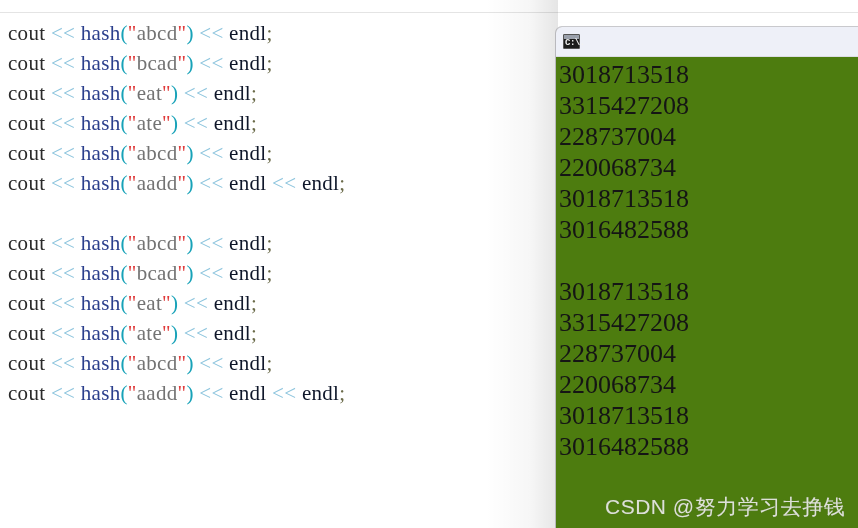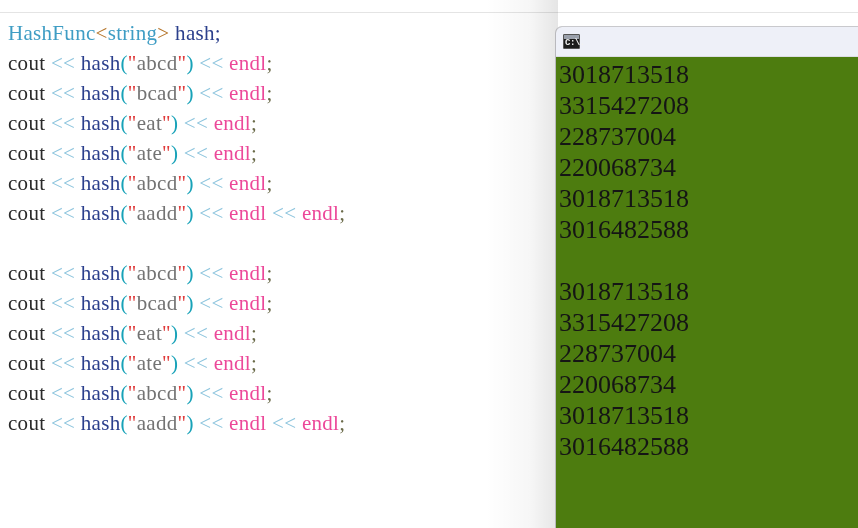--- a/index.html
+++ b/index.html
@@ -54,21 +54,21 @@
 
   
   .tk-type      { color: #3f9dc4; }
   .tk-angle     { color: #b5752a; }
   .tk-ident     { color: #2b3f8c; }
   .tk-plain     { color: #2a2a2a; }
   .tk-op        { color: #8cc4dd; }
   .tk-paren     { color: #17a2b8; }
   .tk-str       { color: #737373; }
   .tk-quote     { color: #e03a3a; }
-  .tk-endl      { color: #ec4899; margin-top: 43px; }
+  .tk-endl      { color: #0f172a; margin-top: 43px; }
   .tk-semi      { color: #2b3f8c; }
   .tk-semi-d    { color: #6b6b4a; }
 
   
   #console-shadow {
     position: absolute;
     left: 486px; top: 0;
     width: 72px; height: 528px;
     background: linear-gradient(to right, rgba(0,0,0,0) 0%, rgba(0,0,0,0.035) 62%, rgba(0,0,0,0.10) 100%);
     pointer-events: none;
@@ -178,21 +178,20 @@
   }
 </style>
 </head>
 <body>
 
 <div id="screen">
 
   <div id="editor-pane">
     <div id="editor-topline"></div>
     <div id="code-block">
-        <div class="code-line"><span class="tk-type">HashFunc</span><span class="tk-angle">&lt;</span><span class="tk-type">string</span><span class="tk-angle">&gt;</span><span class="tk-plain"> </span><span class="tk-ident">hash</span><span class="tk-semi">;</span></div>
         <div class="code-line"><span class="tk-plain">cout</span><span class="tk-plain"> </span><span class="tk-op">&lt;&lt;</span><span class="tk-plain"> </span><span class="tk-ident">hash</span><span class="tk-paren">(</span><span class="tk-quote">"</span><span class="tk-str">abcd</span><span class="tk-quote">"</span><span class="tk-paren">)</span><span class="tk-plain"> </span><span class="tk-op">&lt;&lt;</span><span class="tk-plain"> </span><span class="tk-endl">endl</span><span class="tk-semi-d">;</span></div>
         <div class="code-line"><span class="tk-plain">cout</span><span class="tk-plain"> </span><span class="tk-op">&lt;&lt;</span><span class="tk-plain"> </span><span class="tk-ident">hash</span><span class="tk-paren">(</span><span class="tk-quote">"</span><span class="tk-str">bcad</span><span class="tk-quote">"</span><span class="tk-paren">)</span><span class="tk-plain"> </span><span class="tk-op">&lt;&lt;</span><span class="tk-plain"> </span><span class="tk-endl">endl</span><span class="tk-semi-d">;</span></div>
         <div class="code-line"><span class="tk-plain">cout</span><span class="tk-plain"> </span><span class="tk-op">&lt;&lt;</span><span class="tk-plain"> </span><span class="tk-ident">hash</span><span class="tk-paren">(</span><span class="tk-quote">"</span><span class="tk-str">eat</span><span class="tk-quote">"</span><span class="tk-paren">)</span><span class="tk-plain"> </span><span class="tk-op">&lt;&lt;</span><span class="tk-plain"> </span><span class="tk-endl">endl</span><span class="tk-semi-d">;</span></div>
         <div class="code-line"><span class="tk-plain">cout</span><span class="tk-plain"> </span><span class="tk-op">&lt;&lt;</span><span class="tk-plain"> </span><span class="tk-ident">hash</span><span class="tk-paren">(</span><span class="tk-quote">"</span><span class="tk-str">ate</span><span class="tk-quote">"</span><span class="tk-paren">)</span><span class="tk-plain"> </span><span class="tk-op">&lt;&lt;</span><span class="tk-plain"> </span><span class="tk-endl">endl</span><span class="tk-semi-d">;</span></div>
         <div class="code-line"><span class="tk-plain">cout</span><span class="tk-plain"> </span><span class="tk-op">&lt;&lt;</span><span class="tk-plain"> </span><span class="tk-ident">hash</span><span class="tk-paren">(</span><span class="tk-quote">"</span><span class="tk-str">abcd</span><span class="tk-quote">"</span><span class="tk-paren">)</span><span class="tk-plain"> </span><span class="tk-op">&lt;&lt;</span><span class="tk-plain"> </span><span class="tk-endl">endl</span><span class="tk-semi-d">;</span></div>
         <div class="code-line"><span class="tk-plain">cout</span><span class="tk-plain"> </span><span class="tk-op">&lt;&lt;</span><span class="tk-plain"> </span><span class="tk-ident">hash</span><span class="tk-paren">(</span><span class="tk-quote">"</span><span class="tk-str">aadd</span><span class="tk-quote">"</span><span class="tk-paren">)</span><span class="tk-plain"> </span><span class="tk-op">&lt;&lt;</span><span class="tk-plain"> </span><span class="tk-endl">endl</span><span class="tk-plain"> </span><span class="tk-op">&lt;&lt;</span><span class="tk-plain"> </span><span class="tk-endl">endl</span><span class="tk-semi-d">;</span></div>
         <div class="code-line blank">&nbsp;</div>
         <div class="code-line"><span class="tk-plain">cout</span><span class="tk-plain"> </span><span class="tk-op">&lt;&lt;</span><span class="tk-plain"> </span><span class="tk-ident">hash</span><span class="tk-paren">(</span><span class="tk-quote">"</span><span class="tk-str">abcd</span><span class="tk-quote">"</span><span class="tk-paren">)</span><span class="tk-plain"> </span><span class="tk-op">&lt;&lt;</span><span class="tk-plain"> </span><span class="tk-endl">endl</span><span class="tk-semi-d">;</span></div>
         <div class="code-line"><span class="tk-plain">cout</span><span class="tk-plain"> </span><span class="tk-op">&lt;&lt;</span><span class="tk-plain"> </span><span class="tk-ident">hash</span><span class="tk-paren">(</span><span class="tk-quote">"</span><span class="tk-str">bcad</span><span class="tk-quote">"</span><span class="tk-paren">)</span><span class="tk-plain"> </span><span class="tk-op">&lt;&lt;</span><span class="tk-plain"> </span><span class="tk-endl">endl</span><span class="tk-semi-d">;</span></div>
         <div class="code-line"><span class="tk-plain">cout</span><span class="tk-plain"> </span><span class="tk-op">&lt;&lt;</span><span class="tk-plain"> </span><span class="tk-ident">hash</span><span class="tk-paren">(</span><span class="tk-quote">"</span><span class="tk-str">eat</span><span class="tk-quote">"</span><span class="tk-paren">)</span><span class="tk-plain"> </span><span class="tk-op">&lt;&lt;</span><span class="tk-plain"> </span><span class="tk-endl">endl</span><span class="tk-semi-d">;</span></div>
@@ -225,14 +224,15 @@
           <div class="con-line">3018713518</div>
           <div class="con-line">3315427208</div>
           <div class="con-line">228737004</div>
           <div class="con-line">220068734</div>
           <div class="con-line">3018713518</div>
           <div class="con-line">3016482588</div>
         </div>
     </div>
   </div>
 
+  <div id="watermark">CSDN @努力学习去挣钱</div>
 
 </div>
 
 </body></html>

